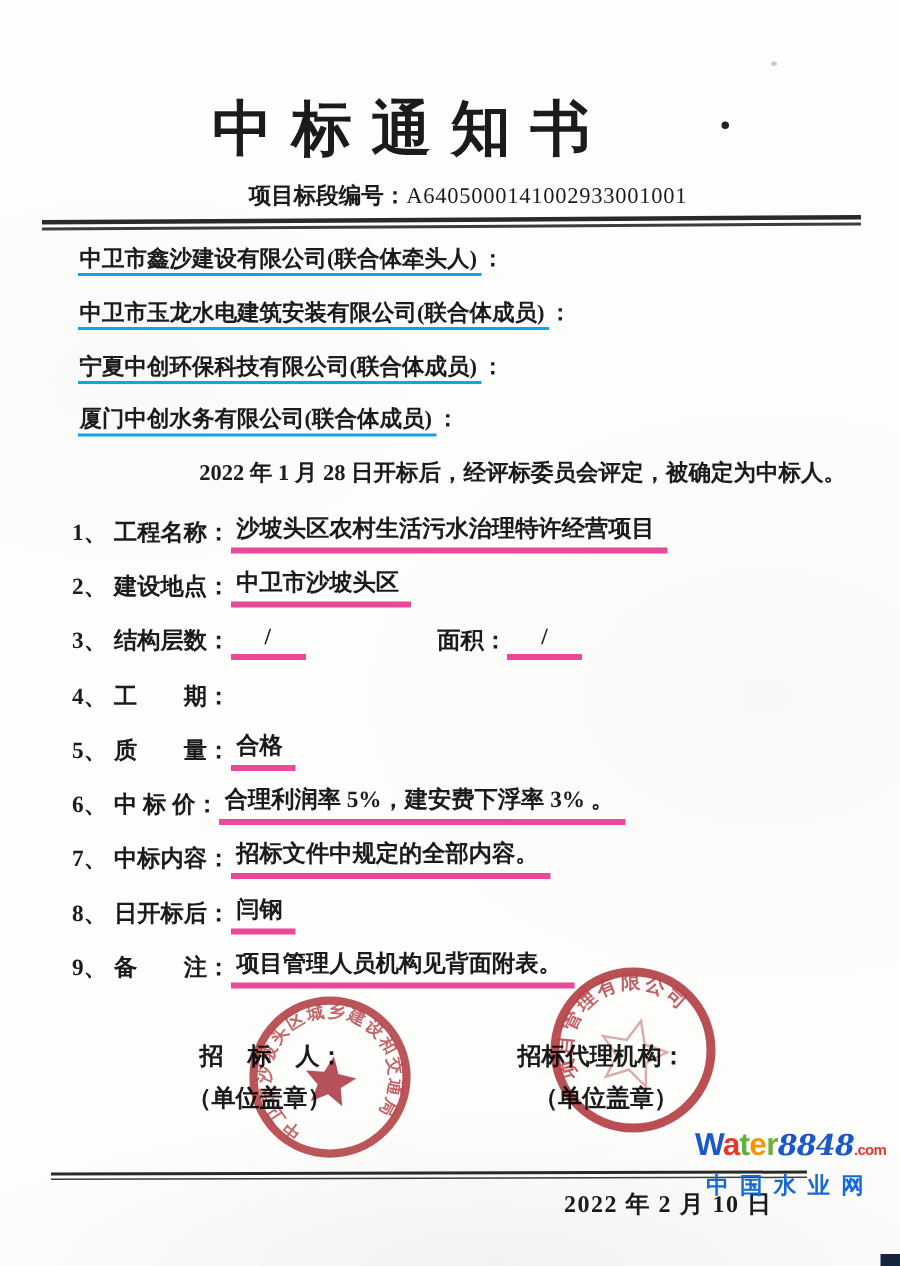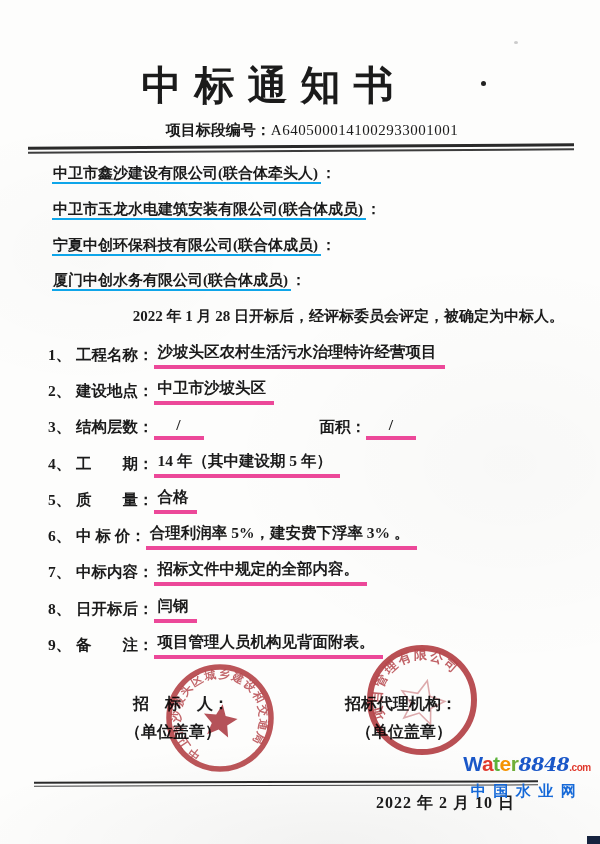--- a/index.html
+++ b/index.html
@@ -40,21 +40,21 @@
   .u{border-bottom:2px solid #0ea5e9;padding:0 3px 1px 1px;}
   
   .intro{top:304px;left:50px;right:36px;font-size:15px;font-weight:600;text-indent:32px;line-height:24px;white-space:nowrap;text-align:right;}
   
   .items{top:337px;left:48px;right:10px;}
   .item{height:36.3px;display:flex;align-items:center;font-size:15.5px;font-weight:700;white-space:nowrap;}
   .item .no{width:28px;flex:0 0 auto;}
   .item .lbl{flex:0 0 auto;}
   .item .val{border-bottom:4px solid #ec4899;padding:0 8px 2px 4px;}
   .item .val.slash{width:42px;text-align:center;padding:0 4px 2px 4px;}
-  .item .lbl2{margin-left:116px;}
+  .item .lbl2{margin-left:88px;}
   
   .sig{font-size:16px;font-weight:700;white-space:nowrap;}
   .bidder-label{top:694px;left:133px;}
   .bidder-note{top:722px;left:125px;}
   .agency-label{top:694px;left:345px;font-family:Liberation Serif, serif;}
   .agency-note{top:722px;left:356px;}
   .issue-date{top:793px;left:376px;font-size:16px;font-weight:700;letter-spacing:1px;}
   
   .stamp{mix-blend-mode:multiply;opacity:.93;}
   .stamp text{font-family:"Liberation Serif","DejaVu Serif",serif;font-weight:700;}
@@ -105,21 +105,20 @@
     <div class="item">
       <span class="no">3、</span>
         <span class="lbl">结构层数：</span>
         <span class="val slash">/</span>
         <span class="lbl lbl2">面积：</span>
         <span class="val slash">/</span>
     </div>
     <div class="item">
       <span class="no">4、</span>
         <span class="lbl">工　　期：</span>
-        <span class="val">14 年（其中建设期 5 年）</span>
     </div>
     <div class="item">
       <span class="no">5、</span>
         <span class="lbl">质　　量：</span>
         <span class="val">合格</span>
     </div>
     <div class="item">
       <span class="no">6、</span>
         <span class="lbl">中 标 价：</span>
         <span class="val">合理利润率 5%，建安费下浮率 3% 。</span>

